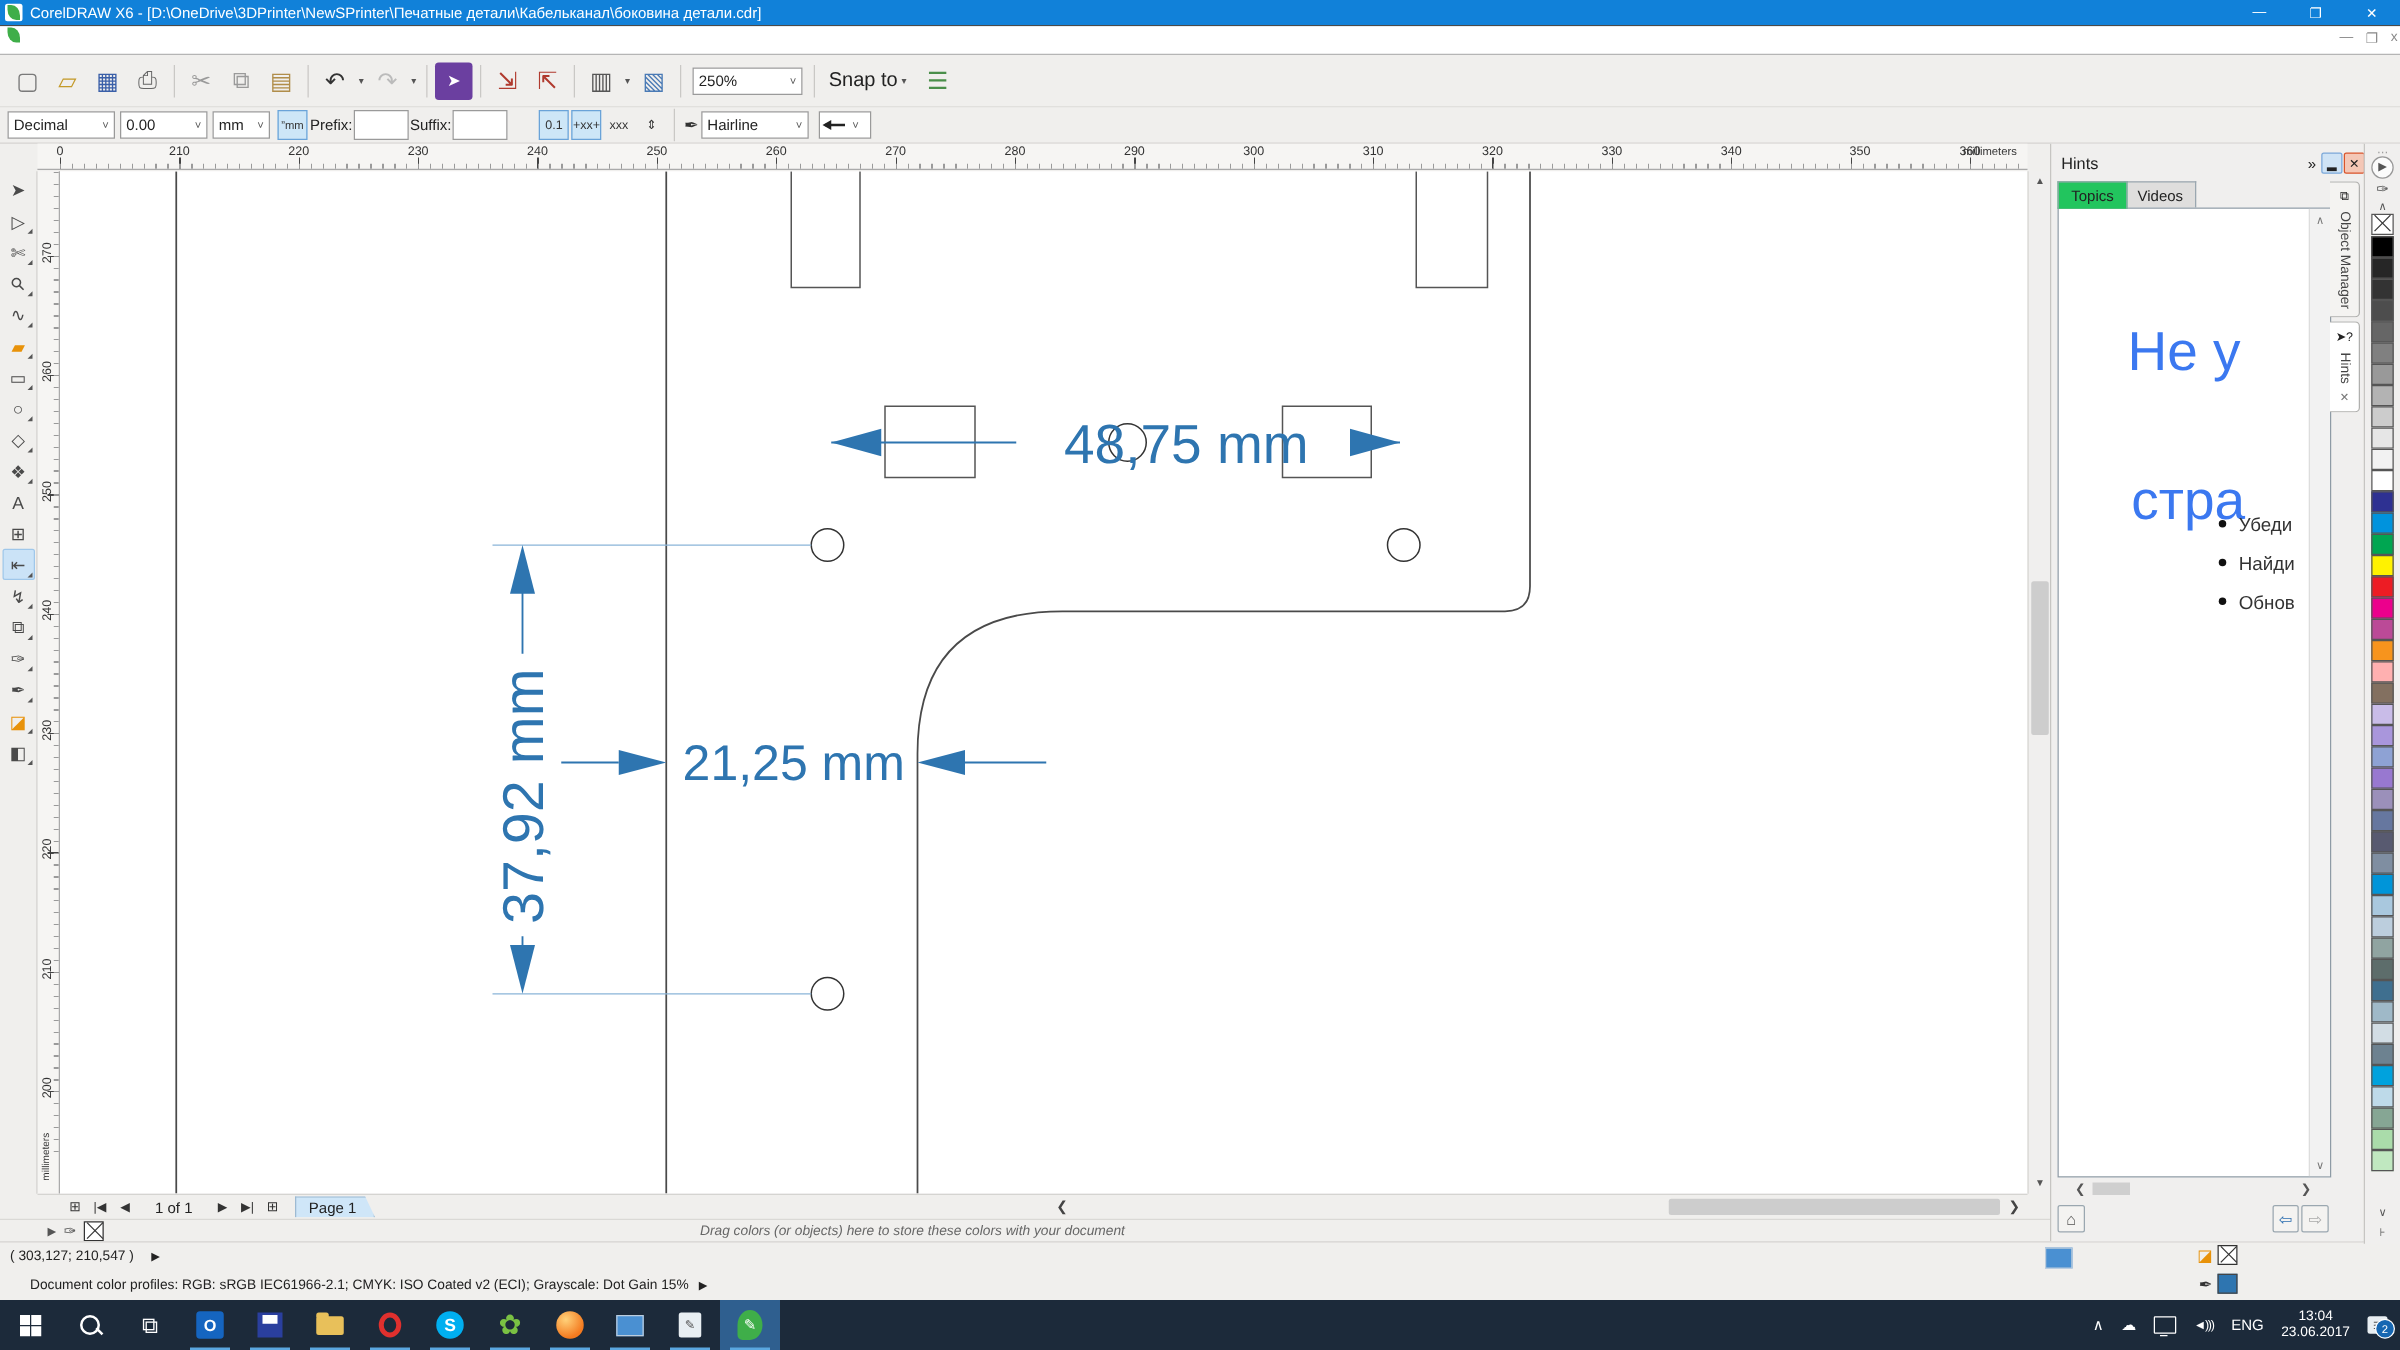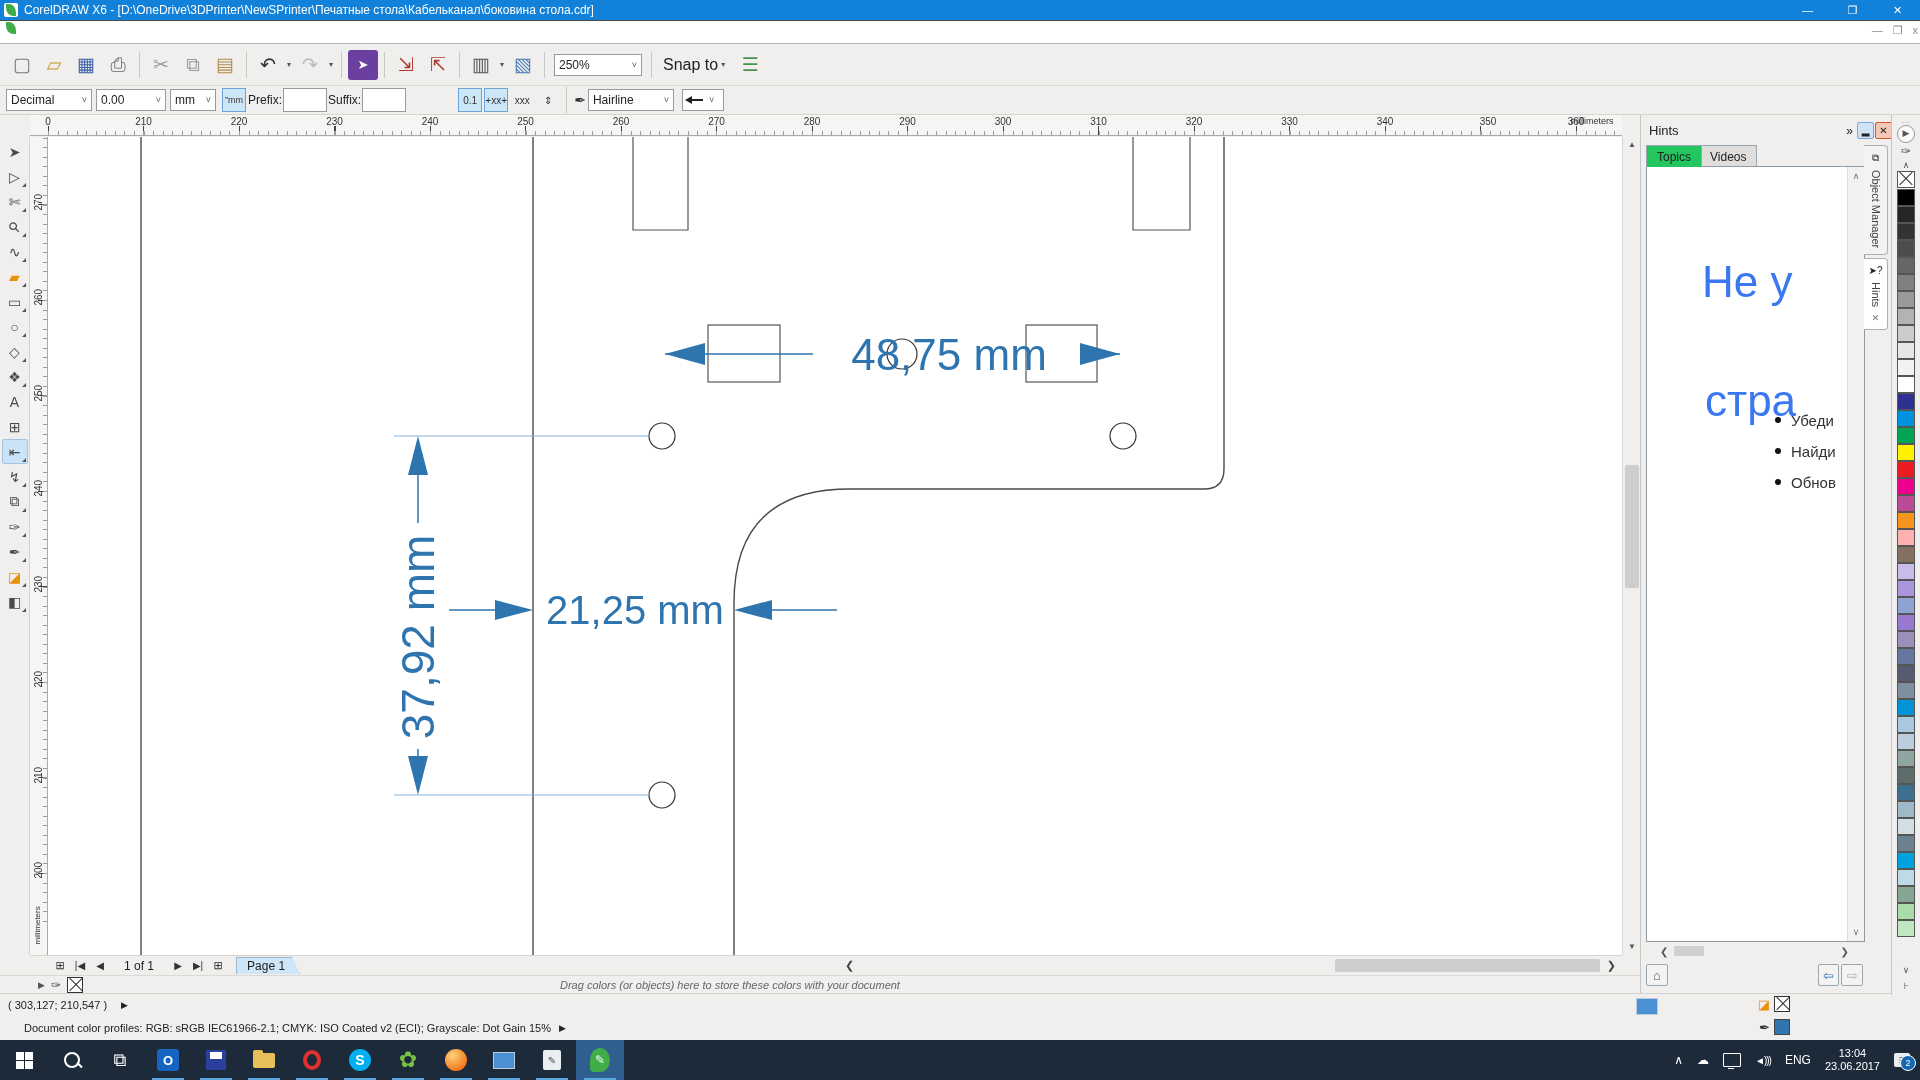--- a/index.html
+++ b/index.html
@@ -111,21 +111,21 @@
   .mag{width:12px;height:12px;border:2px solid #fff;border-radius:50%;position:relative;}
   .mag::after{content:"";position:absolute;left:10px;top:10px;width:7px;height:2px;background:#fff;transform:rotate(45deg);}
 </style>
 </head>
 <body>
 
 <div id="root">
 
   <div class="abs titlebar">
     <span class="app-ico"></span>
-    <span>CorelDRAW X6 - [D:\OneDrive\3DPrinter\NewSPrinter\Печатные стола\Кабельканал\боковина стола.cdr]</span>
+    <span>CorelDRAW X6 - [D:\OneDrive\3DPrinter\NewSPrinter\Печатные детали\Кабельканал\боковина детали.cdr]</span>
     <span class="wctl">
       <span class="wbtn">—</span>
       <span class="wbtn">❐</span>
       <span class="wbtn">✕</span>
     </span>
   </div>
 
   <div class="abs menubar">
     <span class="app-ico" style="margin-top:4px;"></span>
     <span class="docctl">
@@ -215,21 +215,21 @@
       <span class="cv">mm</span>
         <span class="dd">˅</span>
     </div>
     <div class="pb-btn pressed" style="margin-left:6px;font-size:9px;">
       <span>”mm</span>
     </div>
     <span class="pb-lbl">Prefix:</span>
     <input class="pb-input" value="" style="">
     <span class="pb-lbl">Suffix:</span>
     <input class="pb-input" value="" style="">
-    <div class="pb-btn pressed" style="margin-left:52px;">
+    <div class="pb-btn pressed" style="margin-left:25px;">
       <span>0.1</span>
     </div>
     <div class="pb-btn pressed">
       <span>+xx+</span>
     </div>
     <div class="pb-btn">
       <span>xxx</span>
     </div>
     <div class="pb-btn">
       <span>⇕</span>

